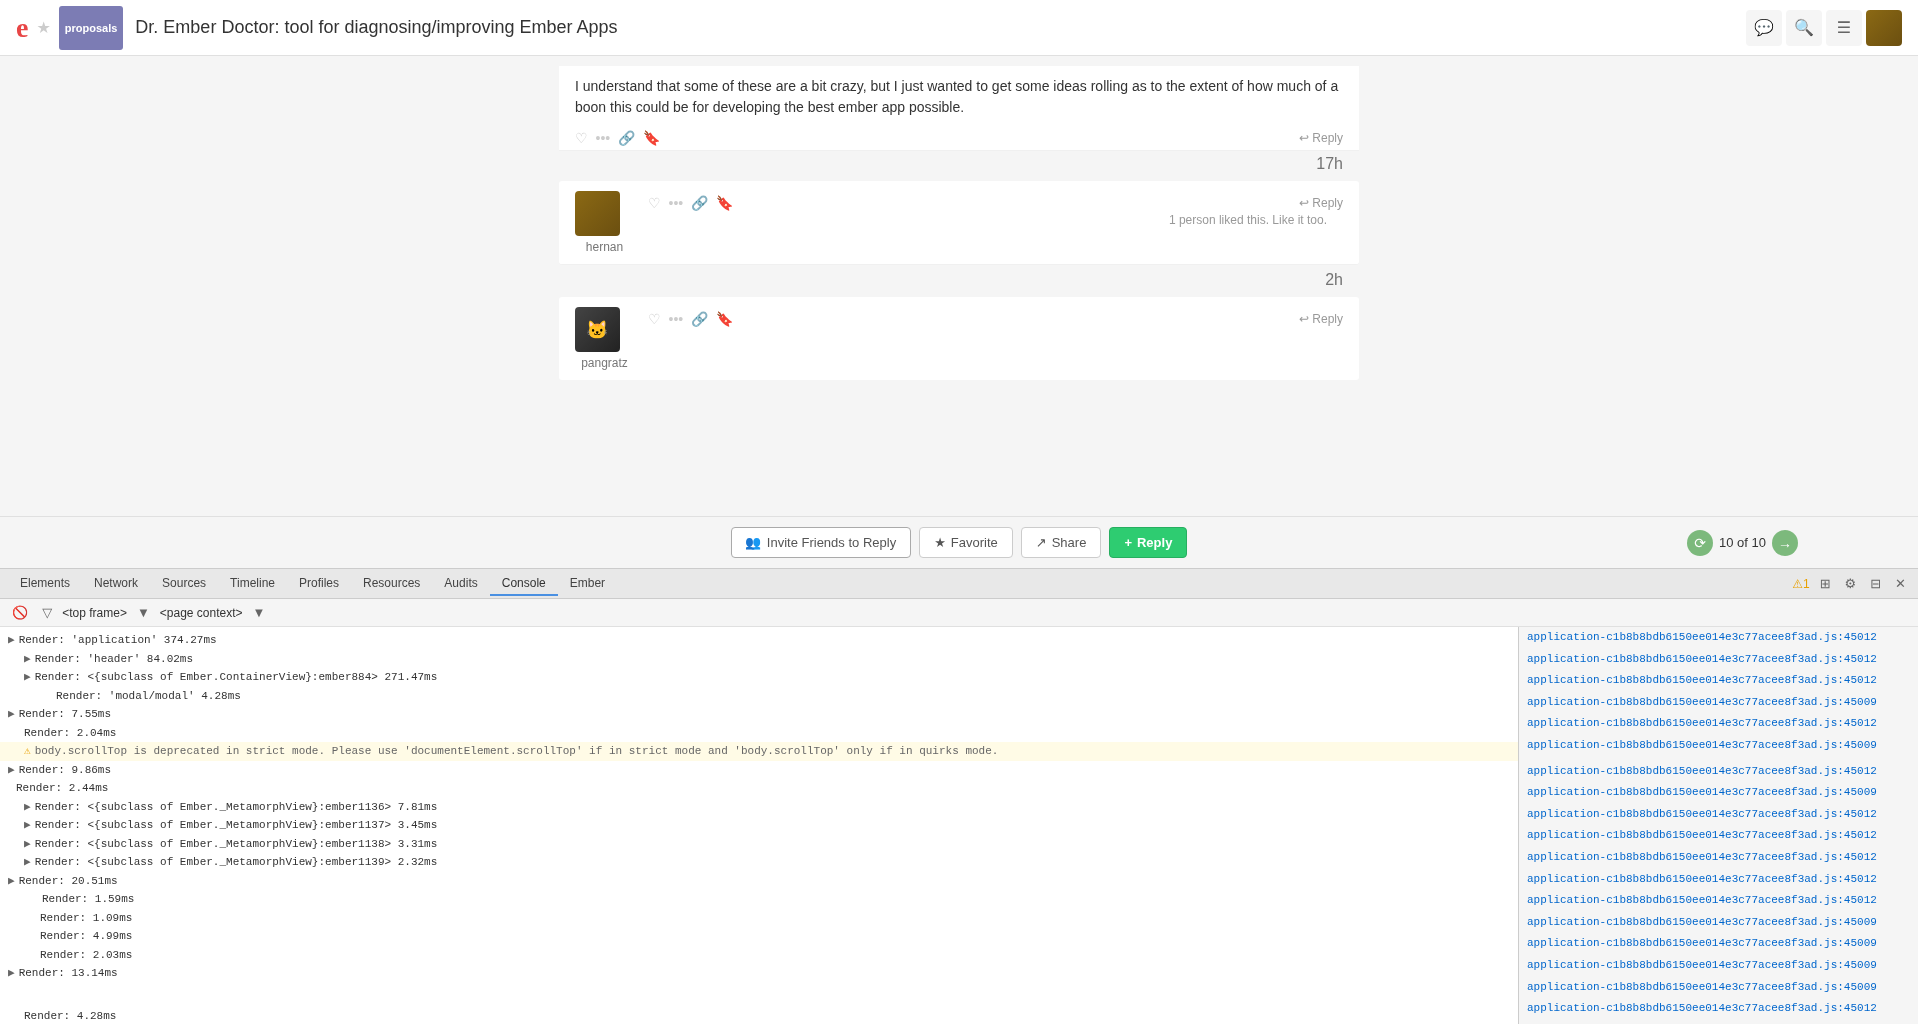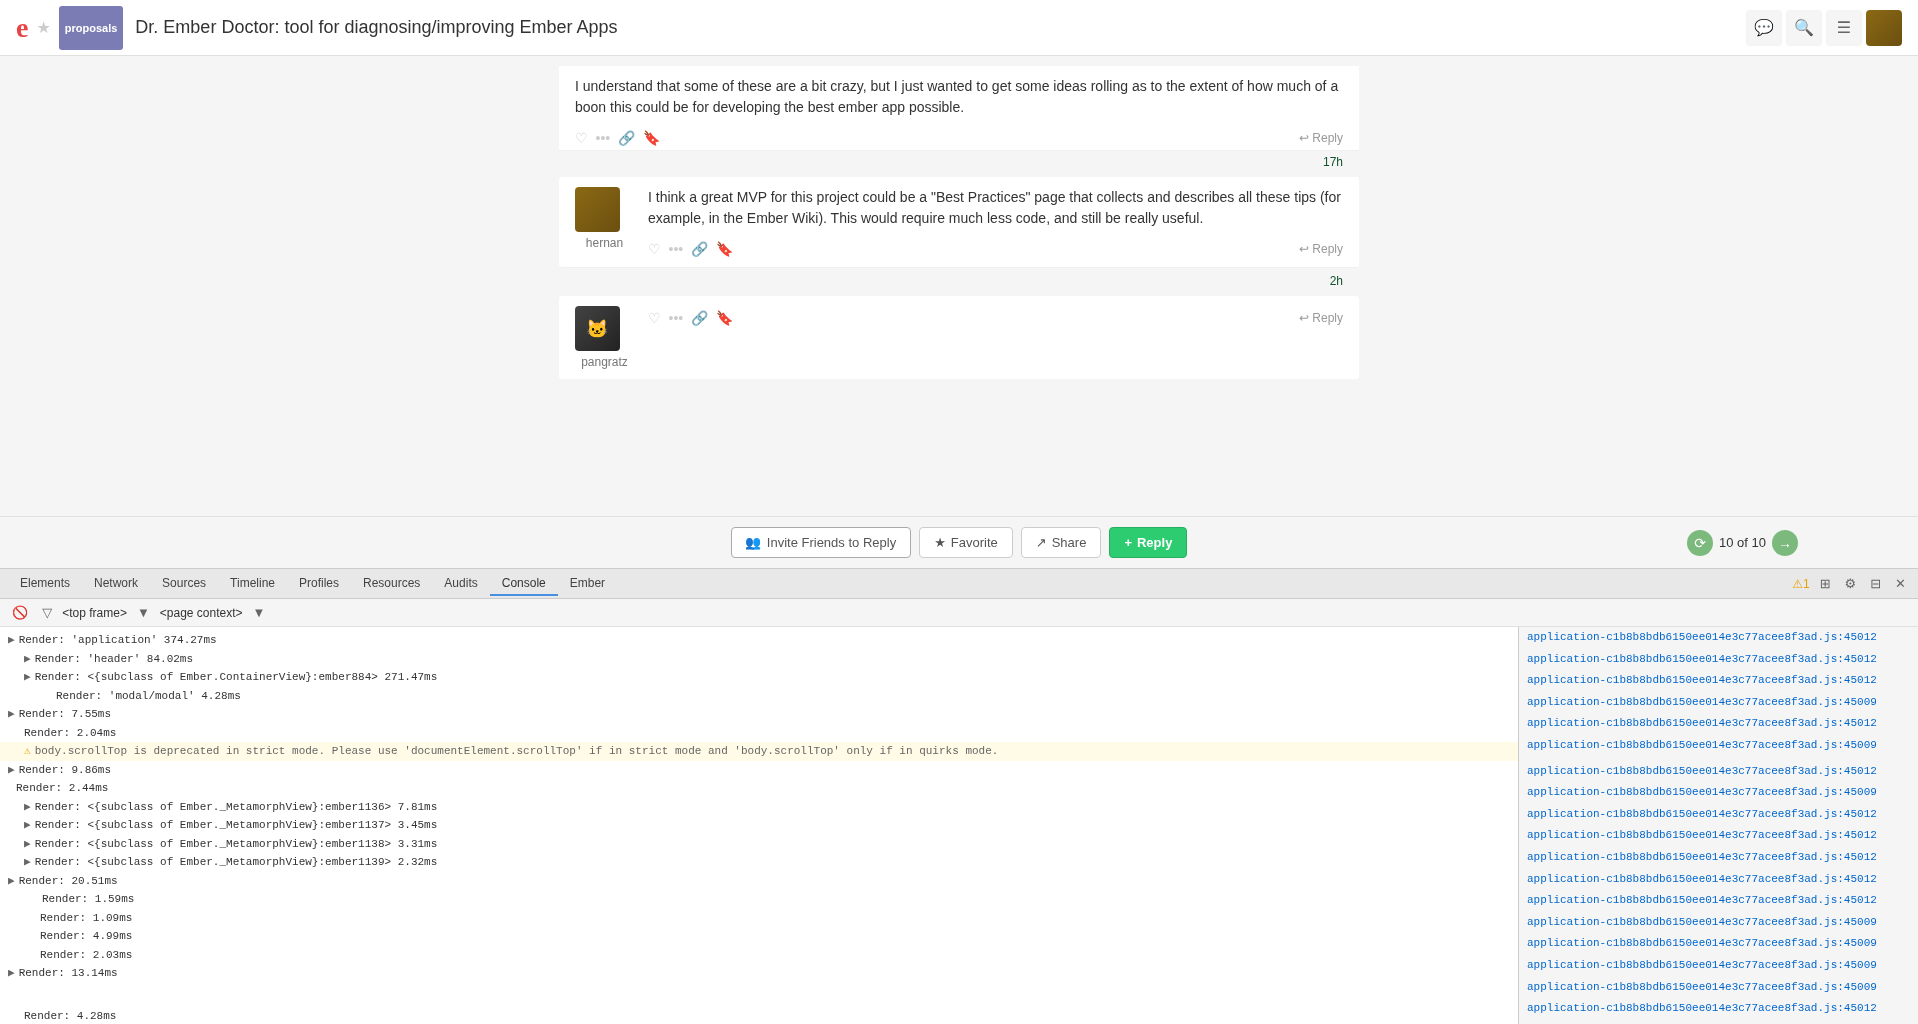--- a/index.html
+++ b/index.html
@@ -68,22 +68,22 @@
 
     .posts-container {
       max-width: 800px;
       margin: 0 auto;
       padding: 10px 0;
     }
 
     
     .post-separator {
       text-align: right;
-      color: #14532d;
-      font-size: 12px;
+      color: #737373;
+      font-size: 16px;
       padding: 4px 16px;
       margin-bottom: 4px;
     }
 
     .post {
       display: flex;
       padding: 10px 16px;
       background: #fff;
       margin-bottom: 2px;
       border-radius: 3px;
@@ -357,28 +357,28 @@
     <div class="post-separator">17h</div>
 
     <div class="post" style="border-bottom: 1px solid #f0f0f0;">
       <div style="display:flex; flex-direction:column; align-items:center; margin-right:14px;">
         <div class="post-avatar">
           <div class="avatar-hernan"></div>
         </div>
         <div class="post-username">hernan</div>
       </div>
       <div class="post-body">
-        <p class="post-text">I think a great MVP for this project could be a "Best Practices" page that collects and describes all these tips (for example, in the Ember Wiki). This would require much less code, and still be really useful.</p>
         <div class="post-actions">
           <span class="post-action-icon">♡</span>
           <span class="post-action-icon">•••</span>
           <span class="post-action-icon">🔗</span>
           <span class="post-action-icon">🔖</span>
           <span class="post-reply-btn">↩ Reply</span>
         </div>
+        <div class="post-like-text">1 person liked this. Like it too.</div>
       </div>
     </div>
 
     <div class="post-separator">2h</div>
 
     <div class="post">
       <div style="display:flex; flex-direction:column; align-items:center; margin-right:14px;">
         <div class="post-avatar">
           <div class="avatar-pangratz">🐱</div>
         </div>

